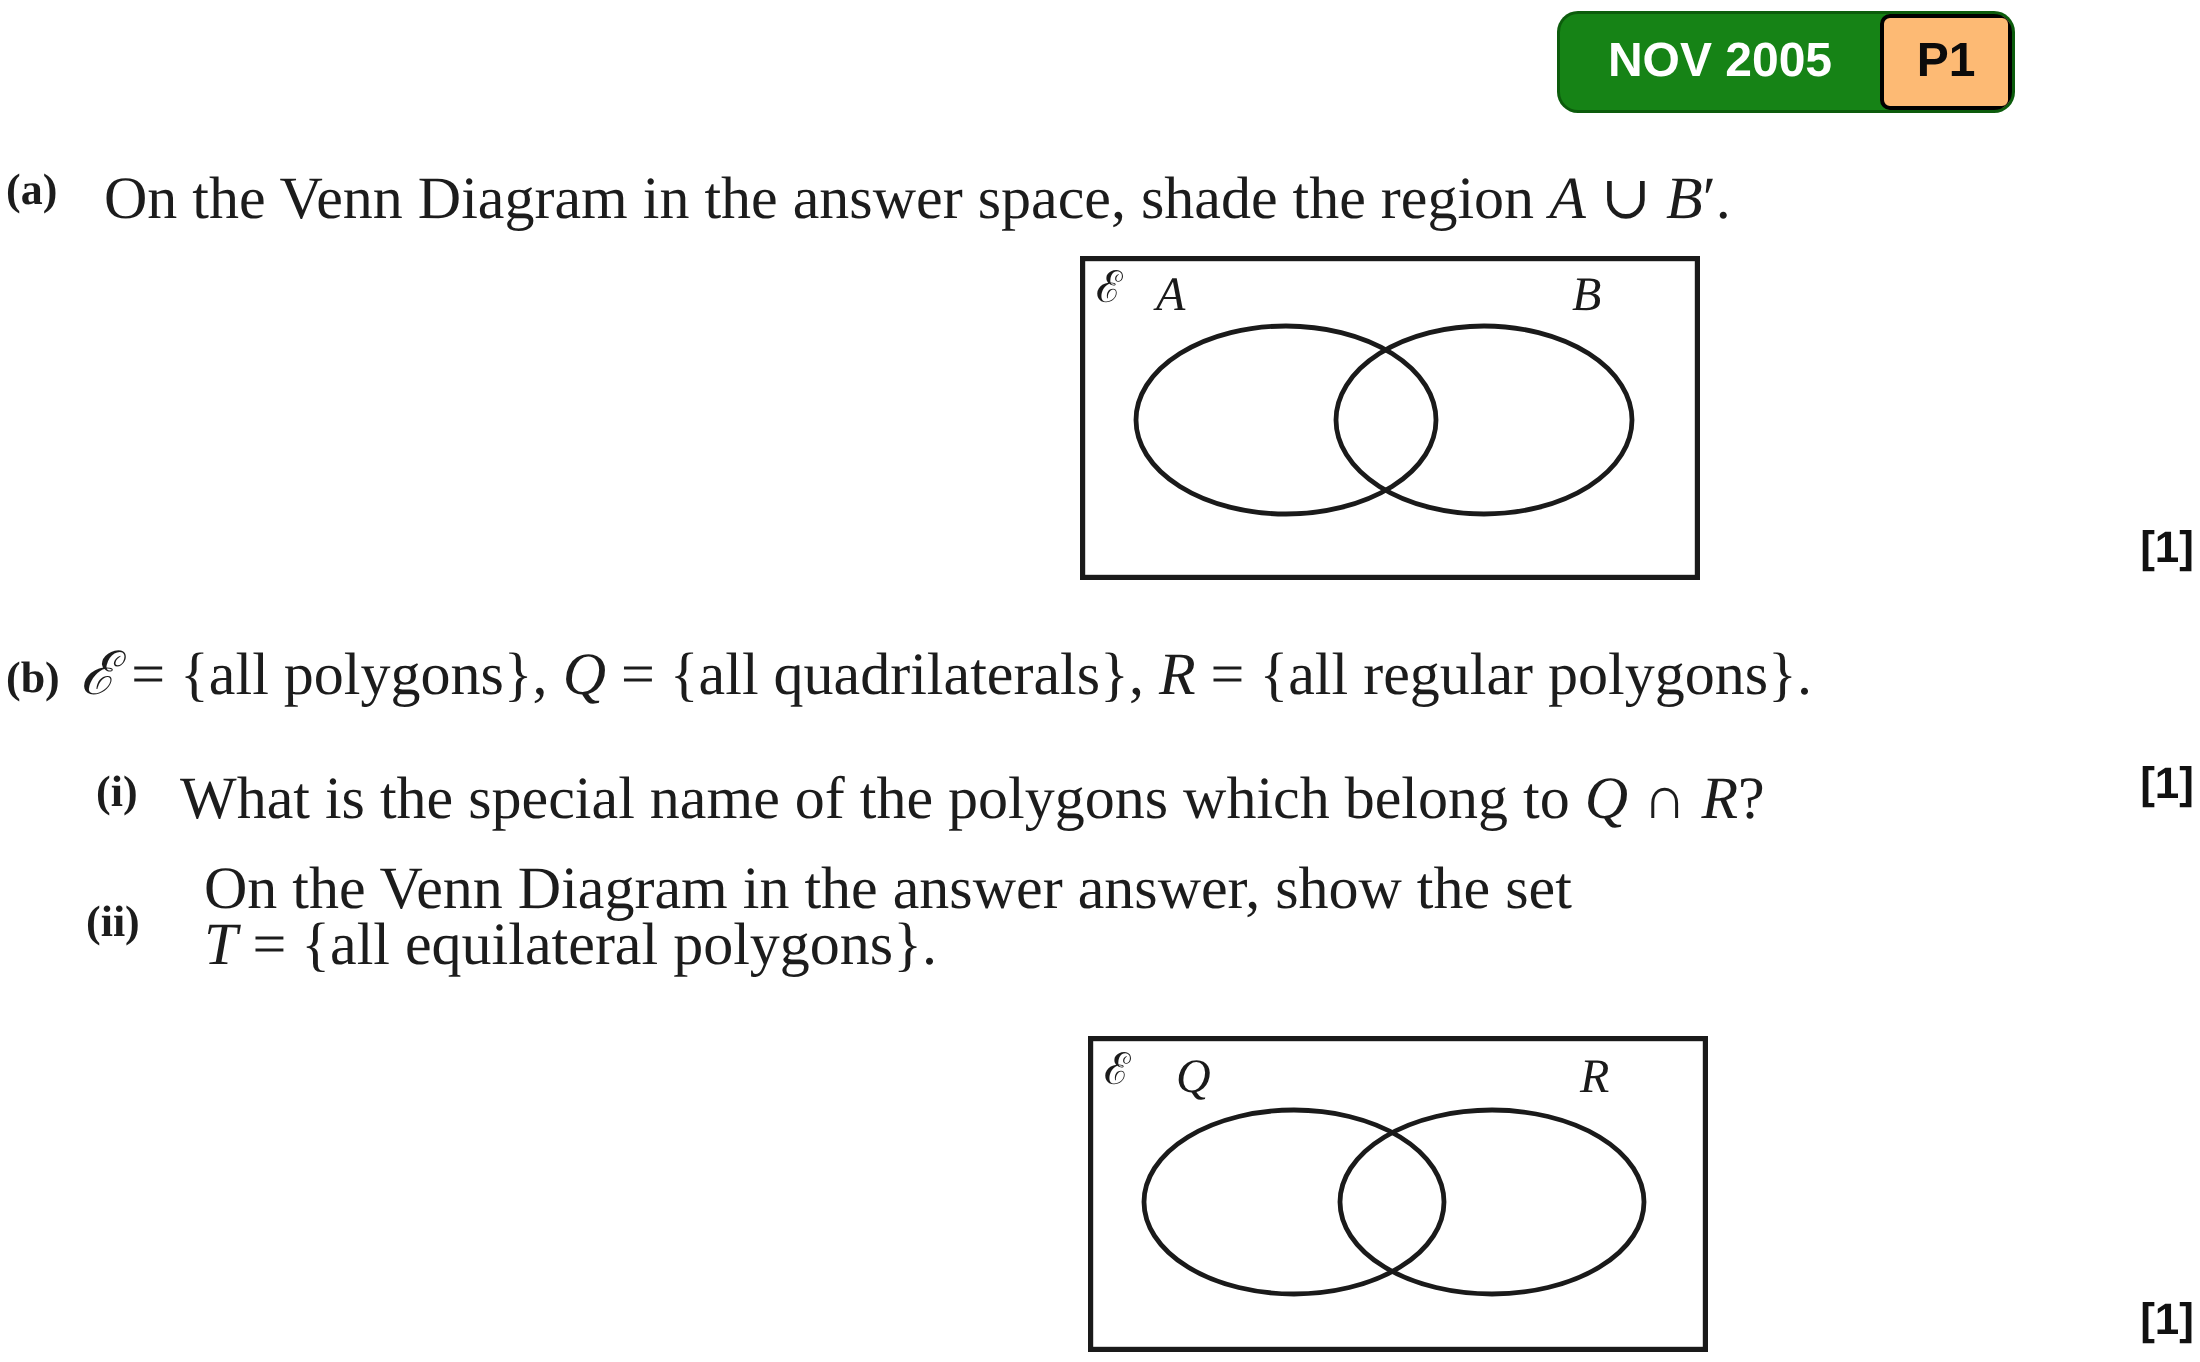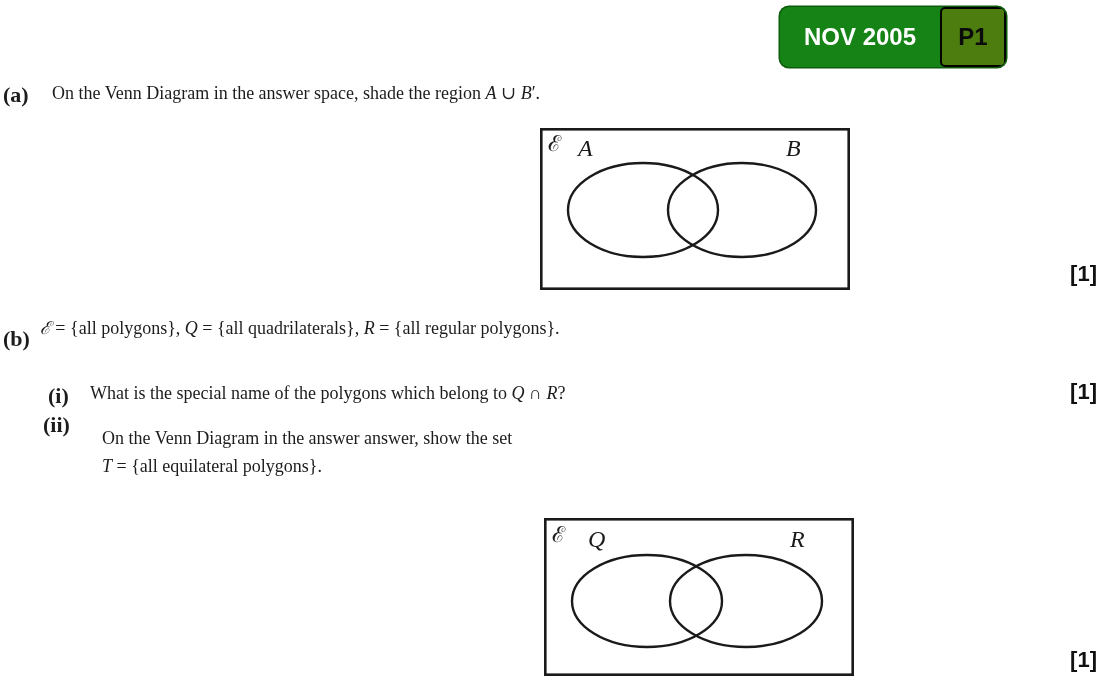--- a/index.html
+++ b/index.html
@@ -5,35 +5,35 @@
   html, body { margin:0; padding:0; }
   body {
     width:1100px; height:681px;
     position:relative;
     background:#ffffff;
     color:#1c1c1c;
     font-family:"Liberation Serif","DejaVu Serif",serif;
     overflow:hidden;
   }
   .abs { position:absolute; }
-  .qtext { font-size:18px; white-space:nowrap; }
+  .qtext { font-size:30px; white-space:nowrap; }
   .plabel { font-size:22px; font-weight:bold; }
   .it { font-style:italic; }
   
   .badge {
-    position:absolute; left:780px; top:7px; height:60px;
+    position:absolute; left:780px; top:7px; height:48px;
     display:flex; align-items:stretch;
     border-radius:9px; overflow:hidden;
     font-family:"Liberation Sans","DejaVu Sans",sans-serif;
     font-weight:bold; font-size:24px;
     box-shadow:0 0 0 1.5px #0c5c0c;
   }
   .badge-seg { display:flex; align-items:center; justify-content:center; }
   .seg-session { width:160px; }
-  .seg-paper   { width:66px; background:#4d7c0f; color:#0b0b0b; border:2.5px solid #000000; border-radius:5px; box-sizing:border-box; z-index:1; }
+  .seg-paper   { width:66px; background:#fdba74; color:#0b0b0b; border:2.5px solid #000000; border-radius:5px; box-sizing:border-box; z-index:1; }
   .seg-q       { width:90px; }
   
   .venn { position:absolute; }
   .venn svg { display:block; }
   .v-label {
     position:absolute;
     font-size:24px; font-style:italic; color:#1a1a1a;
     line-height:1; white-space:nowrap;
   }
   .v-universal { font-size:22px; font-style:normal; }
@@ -69,21 +69,21 @@
 
 <div class="mark" style="top:261px;">[1]</div>
 
 <div class="abs plabel" style="left:3px; top:326px;">(b)</div>
 <div class="abs qtext" style="left:40px; top:315px;"><span class="it">ℰ</span><span> = {all polygons}, </span><span class="it">Q</span><span> = {all quadrilaterals}, </span><span class="it">R</span><span>  = {all regular polygons}.</span></div>
 
 <div class="abs plabel" style="left:48px; top:383px;">(i)</div>
 <div class="abs qtext" style="left:90px; top:383px;"><span>What is the special name of the polygons which belong to </span><span class="it">Q</span><span> ∩ </span><span class="it">R</span><span>?</span></div>
 <div class="mark" style="top:379px;">[1]</div>
 
-<div class="abs plabel" style="left:43px; top:412px;">(ii)</div>
+<div class="abs plabel" style="left:43px; top:448px;">(ii)</div>
 <div class="abs qtext" style="left:102px; top:428px;">On the Venn Diagram in the answer answer, show the set</div>
 <div class="abs qtext" style="left:102px; top:456px;"><span class="it">T</span><span> = {all equilateral polygons}.</span></div>
 
 <div class="venn" style="left:544px; top:518px; width:310px; height:158px;">
   <svg width="310" height="158" viewBox="0 0 310 158">
     <rect x="1.3" y="1.3" width="307.4" height="155.4" fill="none" stroke="#1a1a1a" stroke-width="2.6"></rect>
     <ellipse cx="103" cy="83" rx="75" ry="46" fill="none" stroke="#1a1a1a" stroke-width="2.4"></ellipse>
     <ellipse cx="202" cy="83" rx="76" ry="46" fill="none" stroke="#1a1a1a" stroke-width="2.4"></ellipse>
   </svg>
   <span class="v-label v-universal" style="left:8px; top:6px;">ℰ</span>

